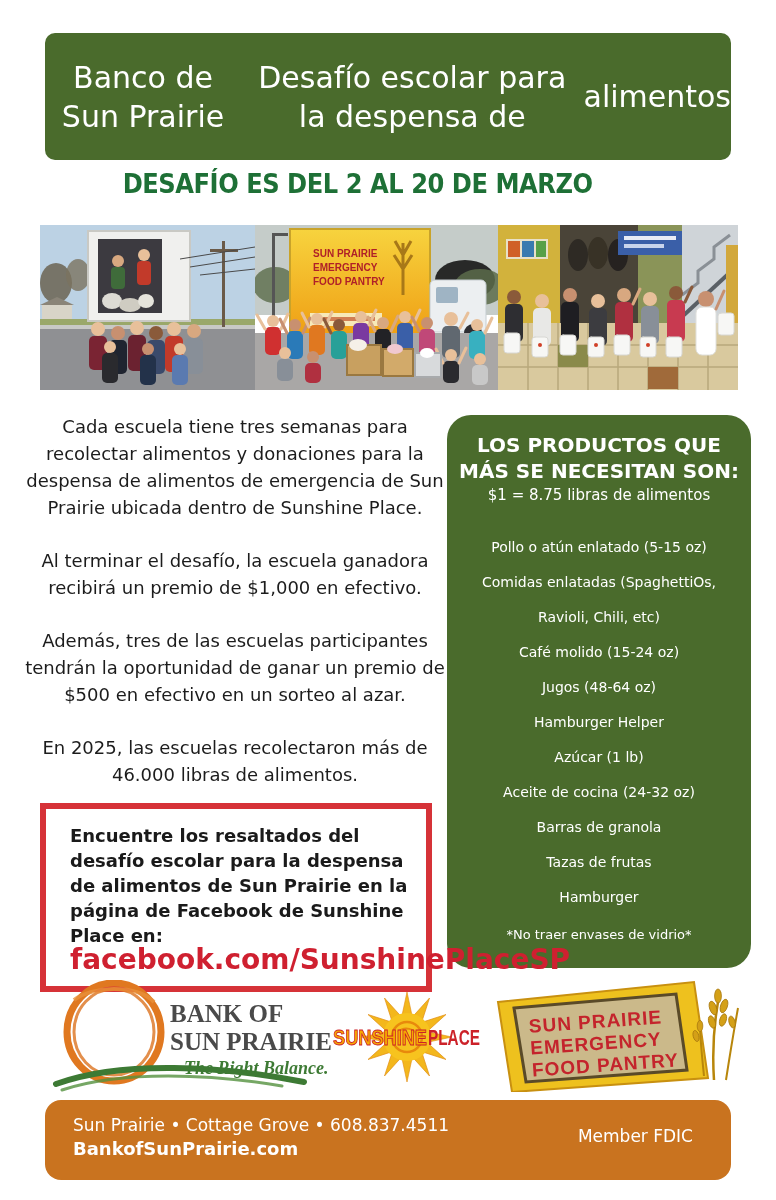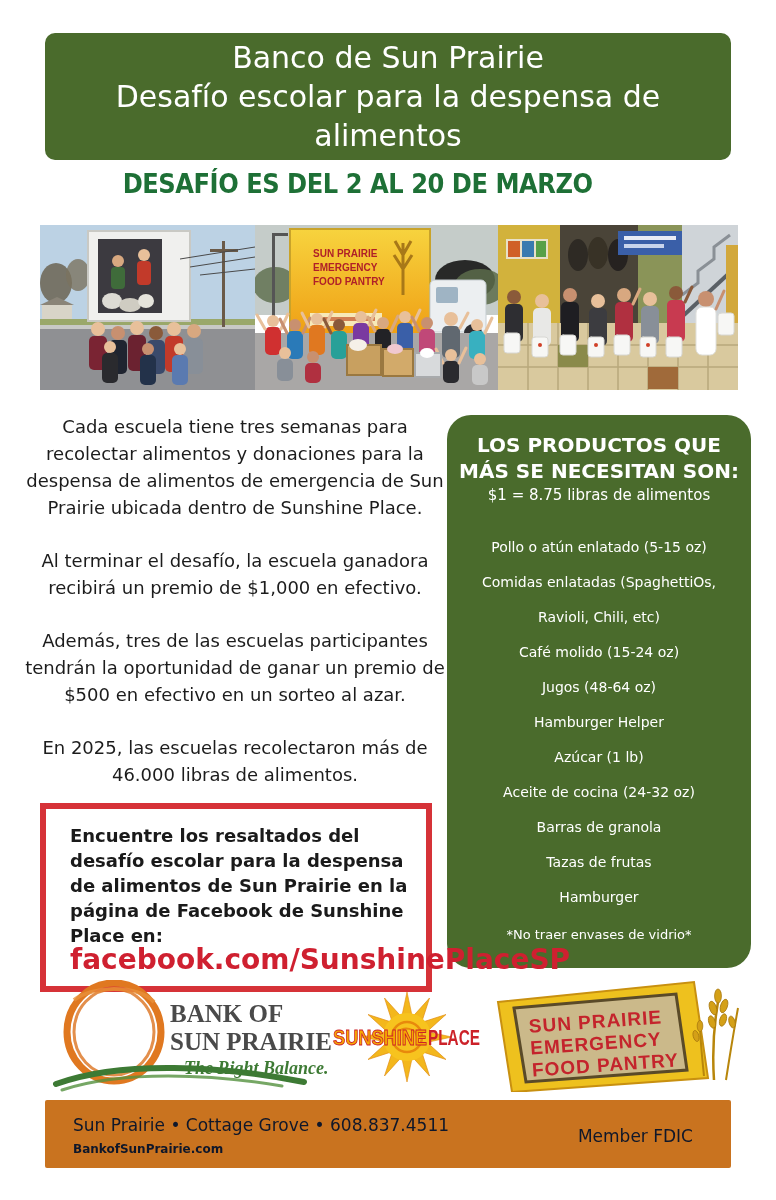--- a/index.html
+++ b/index.html
@@ -4,21 +4,21 @@
 <style>
   html,body{margin:0;padding:0;background:#ffffff;}
   #flyer{
     position:relative;width:776px;height:1200px;margin:0 auto;background:#ffffff;
     font-family:"DejaVu Sans","Liberation Sans",sans-serif;overflow:hidden;
   }
   
   .header-banner{
     position:absolute;left:45px;top:33px;width:686px;height:127px;
     background:#4a6b2c;border-radius:10px;color:#ffffff;
-    display:flex;flex-direction:column;justify-content:center;align-items:center;
+    display:flex;flex-direction:row;justify-content:center;align-items:center;
     text-align:center;font-size:30px;line-height:39px;font-weight:400;
   }
   
   .subtitle{
     position:absolute;left:0;top:169px;width:716px;text-align:center;
     color:#1e7036;font-size:26px;font-weight:bold;letter-spacing:-0.5px;
   }
   .subtitle span{display:inline-block;transform:scaleX(0.93);transform-origin:center;}
   
   .photo-strip{position:absolute;left:40px;top:225px;width:698px;height:165px;display:flex;}
@@ -45,26 +45,26 @@
     position:absolute;left:40px;top:803px;width:392px;box-sizing:border-box;
     border:6px solid #d63238;background:#ffffff;padding:14px 16px 14px 24px;
   }
   .facebook-text{font-size:18px;line-height:25px;font-weight:bold;color:#1a1a1a;}
   .facebook-link{font-size:28px;line-height:24px;font-weight:bold;color:#cf2030;cursor:pointer;}
   
   .logos-row{position:absolute;left:0;top:978px;width:776px;height:116px;}
   .logo{position:absolute;}
   
   .footer-bar{
-    position:absolute;left:45px;top:1100px;width:686px;height:68px;
-    background:#c9731f;border-radius:2px;color:#0f172a;
+    position:absolute;left:45px;top:1100px;width:686px;height:80px;
+    background:#c9731f;border-radius:16px;color:#ffffff;
   }
   .footer-left{position:absolute;left:28px;top:13px;}
   .footer-line1{font-size:17px;line-height:24px;}
-  .footer-line2{font-size:12px;line-height:24px;font-weight:bold;cursor:pointer;}
+  .footer-line2{font-size:18px;line-height:24px;font-weight:bold;cursor:pointer;}
   .footer-right{position:absolute;right:38px;top:26px;font-size:17px;}
 </style>
 </head>
 <body>
 
 <div id="flyer">
 
   <div class="header-banner">
     <div>Banco de Sun Prairie</div>
     <div>Desafío escolar para la despensa de</div>

